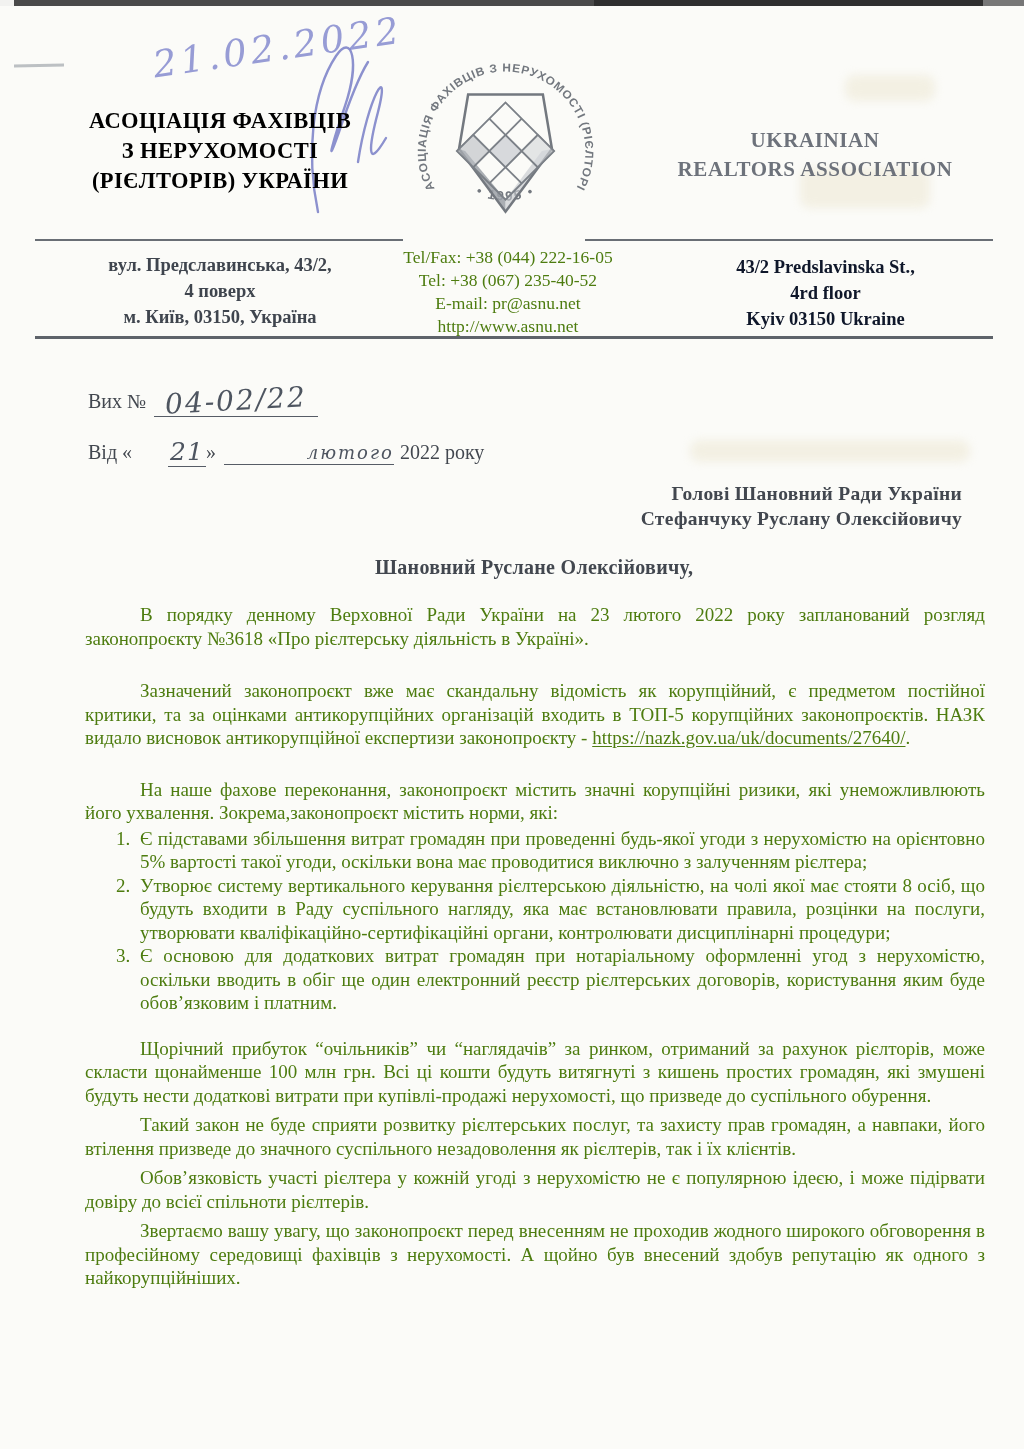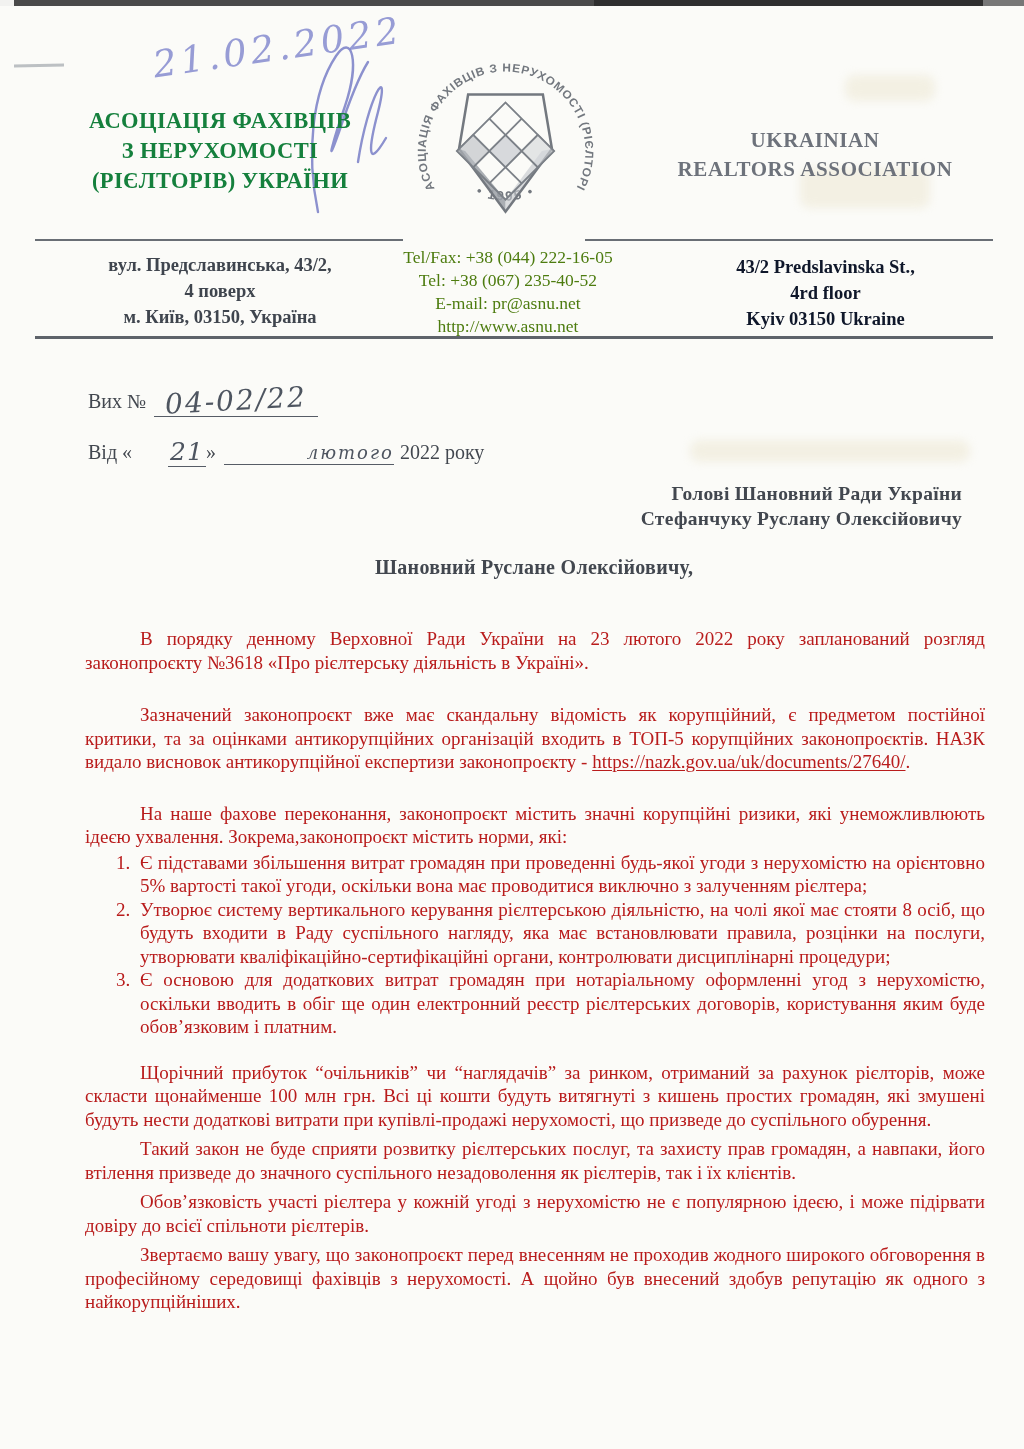--- a/index.html
+++ b/index.html
@@ -19,21 +19,21 @@
   .hand { font-family:"DejaVu Serif", serif; font-style:italic; color:#4e5560; }
   .hand-date-top {
     position:absolute; left:152px; top:26px; font-family:"DejaVu Serif", serif;
     font-style:italic; font-size:37px; letter-spacing:4px; color:#8a8fd1;
     transform:rotate(-8deg); opacity:.88;
   }
   .signature { position:absolute; left:296px; top:34px; }
 
   
   .org-ua { position:absolute; left:45px; top:106px; width:350px; text-align:center;
-    font-weight:bold; font-size:22.5px; line-height:30px; letter-spacing:.4px; color:#15803d; }
+    font-weight:bold; font-size:22.5px; line-height:30px; letter-spacing:.4px; color:#000000; }
   .logo { position:absolute; left:398px; top:44px; }
   .org-en { position:absolute; left:625px; top:126px; width:380px; text-align:center;
     font-weight:bold; font-size:21px; line-height:29px; letter-spacing:.6px; color:#6d727b; }
 
   .rule1a { position:absolute; left:35px;  top:239px; width:368px; height:2px; background:#696e75; }
   .rule1b { position:absolute; left:585px; top:239px; width:408px; height:2px; background:#696e75; }
   .rule2  { position:absolute; left:35px;  top:336px; width:958px; height:3px; background:#5e636a; }
 
   .addr-ua { position:absolute; left:50px; top:252px; width:340px; text-align:center;
     font-weight:bold; font-size:18.5px; line-height:26px; color:#3f454e; }
@@ -53,21 +53,21 @@
   .ref2 .month-line { display:inline-block; width:170px; margin:0 6px 0 8px;
     border-bottom:1.5px solid #565c66; text-align:right; font-size:18px; letter-spacing:2px; }
 
   .addressee { position:absolute; left:85px; top:482px; width:877px; text-align:right;
     font-weight:bold; font-size:19.5px; line-height:24.5px; letter-spacing:.3px; }
   .salutation { position:absolute; left:375px; top:556px; font-weight:bold; 
     font-size:20px; letter-spacing:.3px;text-align:right; }
 
   
   .body-text { position:absolute; left:85px; top:603px; width:900px;
-    font-size:19px; line-height:23.5px; text-align:justify; color:#b91c1c;margin-top:24px; }
+    font-size:19px; line-height:23.5px; text-align:justify; color:#4d7c0f; }
   .body-text p { margin:0; text-indent:55px; }
   .m-p2 { margin-top:29px !important; }
   .m-p3 { margin-top:28px !important; }
   .m-p4 { margin-top:22px !important; }
   .m-sm { margin-top:6px !important; }
   .doc-link { text-decoration:underline; text-underline-offset:2px; }
   ol.points { margin:2px 0 0 0; padding-left:50px; }
   ol.points li { padding-left:5px; text-align:justify; }
 </style>
 </head>
@@ -162,21 +162,21 @@
   <div class="addressee">
     <div>Голові Шановний Ради України</div>
     <div>Стефанчуку Руслану Олексійовичу</div>
   </div>
 
   <div class="salutation">Шановний Руслане Олексійовичу,</div>
 
   <div class="body-text">
     <p>В порядку денному Верховної Ради України на 23 лютого 2022 року запланований розгляд законопроєкту №3618 «Про рієлтерську діяльність в Україні».</p>
     <p class="m-p2"><span>Зазначений законопроєкт вже має скандальну відомість як корупційний, є предметом постійної критики, та за оцінками антикорупційних організацій входить в ТОП-5 корупційних законопроєктів. НАЗК видало висновок антикорупційної експертизи законопроєкту - </span><span class="doc-link">https://nazk.gov.ua/uk/documents/27640/</span><span>.</span></p>
-    <p class="m-p3">На наше фахове переконання, законопроєкт містить значні корупційні ризики, які унеможливлюють ідеєю ухвалення. Зокрема,законопроєкт містить норми, які:</p>
+    <p class="m-p3">На наше фахове переконання, законопроєкт містить значні корупційні ризики, які унеможливлюють його ухвалення. Зокрема,законопроєкт містить норми, які:</p>
     <ol class="points">
       <li>Є підставами збільшення витрат громадян при проведенні будь-якої угоди з нерухомістю на орієнтовно 5% вартості такої угоди, оскільки вона має проводитися виключно з залученням рієлтера;</li>
       <li>Утворює систему вертикального керування рієлтерською діяльністю, на чолі якої має стояти 8 осіб, що будуть входити в Раду суспільного нагляду, яка має встановлювати правила, розцінки на послуги, утворювати кваліфікаційно-сертифікаційні органи, контролювати дисциплінарні процедури;</li>
       <li>Є основою для додаткових витрат громадян при нотаріальному оформленні угод з нерухомістю, оскільки вводить в обіг ще один електронний реєстр рієлтерських договорів, користування яким буде обов’язковим і платним.</li>
     </ol>
     <p class="m-p4">Щорічний прибуток “очільників” чи “наглядачів” за ринком, отриманий за рахунок рієлторів, може скласти щонайменше 100 млн грн. Всі ці кошти будуть витягнуті з кишень простих громадян, які змушені будуть нести додаткові витрати при купівлі-продажі нерухомості, що призведе до суспільного обурення.</p>
     <p class="m-sm">Такий закон не буде сприяти розвитку рієлтерських послуг, та захисту прав громадян, а навпаки, його втілення призведе до значного суспільного незадоволення як рієлтерів, так і їх клієнтів.</p>
     <p class="m-sm">Обов’язковість участі рієлтера у кожній угоді з нерухомістю не є популярною ідеєю, і може підірвати довіру до всієї спільноти рієлтерів.</p>
     <p class="m-sm">Звертаємо вашу увагу, що законопроєкт перед внесенням не проходив жодного широкого обговорення в професійному середовищі фахівців з нерухомості. А щойно був внесений здобув репутацію як одного з найкорупційніших.</p>
   </div>

